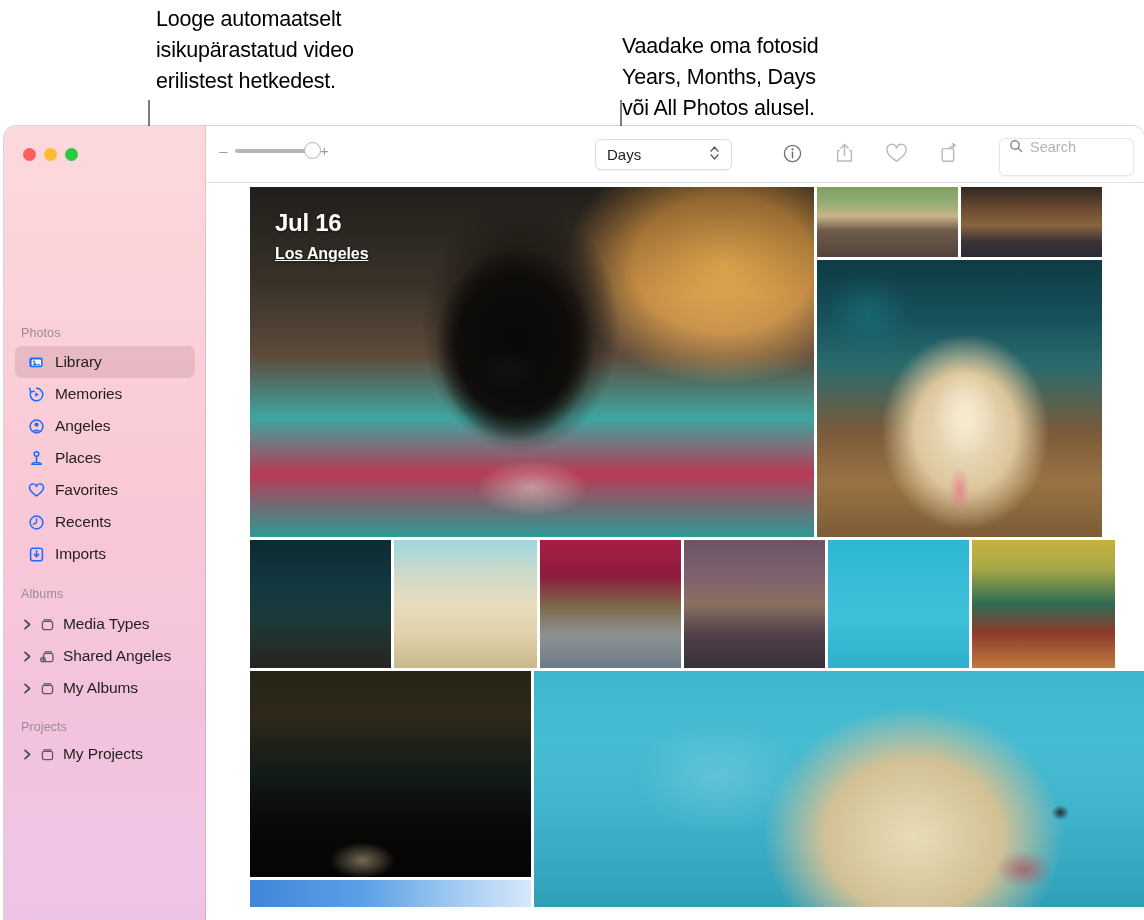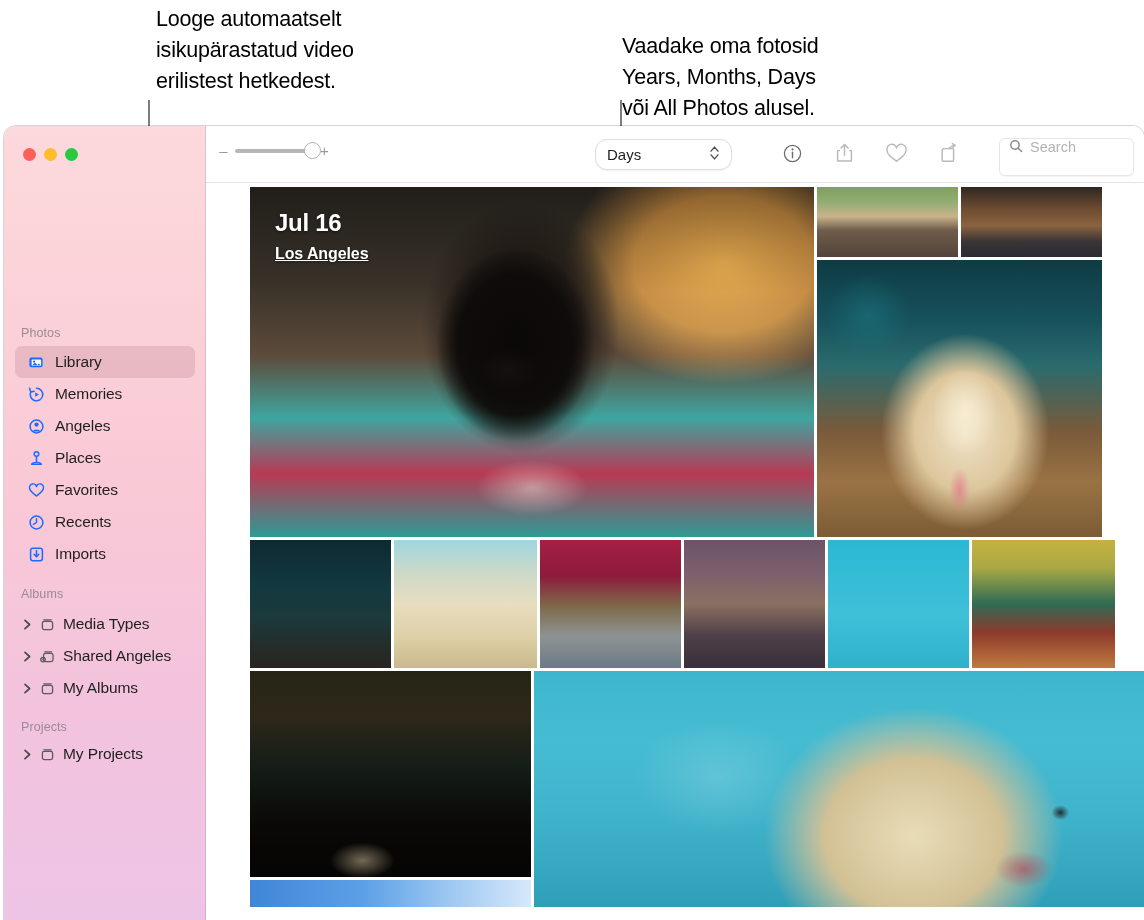--- a/index.html
+++ b/index.html
@@ -149,21 +149,21 @@
     background:#fff;border:1.3px solid #b0b0b0;
     box-sizing:border-box;
   }
 
   
   #days-popup{
     position:absolute;
     left:389px; top:13px;
     width:137px; height:31px;
     border:1px solid #dedede;
-    border-radius:12px;
+    border-radius:6px;
     background:#fff;
     display:flex; align-items:center;
     box-sizing:border-box;
     box-shadow:0 0.5px 1px rgba(0,0,0,0.05);
   }
   #days-popup .dp-label{
     font-size:15px;color:#1d1d1d; margin-left:11px;
   }
   #days-popup .dp-chev{
     position:absolute; right:11px; top:50%; transform:translateY(-50%);

